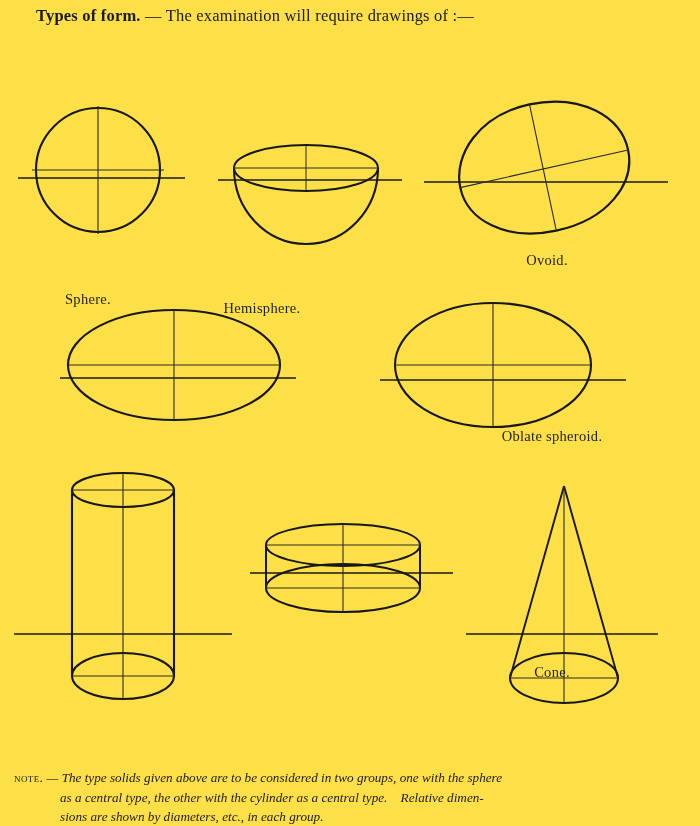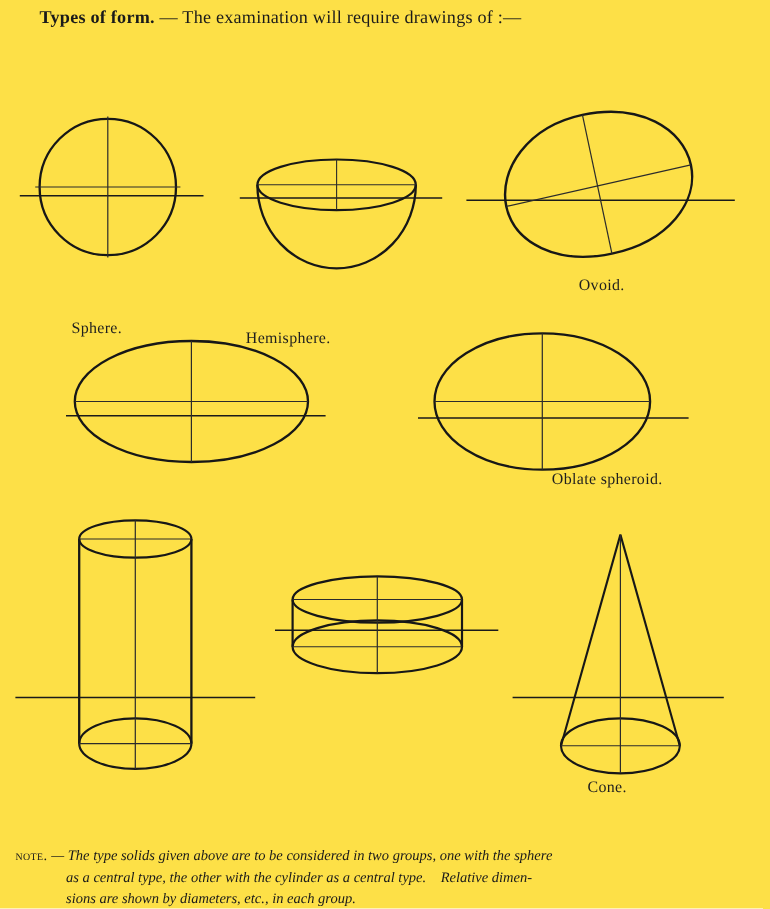--- a/index.html
+++ b/index.html
@@ -236,21 +236,21 @@
       <line x1="102" y1="8" x2="48" y2="200" stroke="#171717" stroke-width="1.9"></line>
       <line x1="102" y1="8" x2="156" y2="200" stroke="#171717" stroke-width="1.9"></line>
 
       <ellipse cx="102" cy="200" rx="54" ry="25" fill="none" stroke="#171717" stroke-width="2.0"></ellipse>
 
       <line x1="48" y1="200" x2="156" y2="200" stroke="#2b2b2b" stroke-width="1.0"></line>
 
       <line x1="102" y1="8" x2="102" y2="225" stroke="#2b2b2b" stroke-width="1.1"></line>
     </svg>
   </div>
-  <div class="caption" style="left:492px; top:708px; width:120px;">Cone.</div>
+  <div class="caption" style="left:492px; top:664px; width:120px;">Cone.</div>
 
   <div id="note">
     <span class="note-first">
       <span class="note-label">Note.</span><span> — </span><span class="note-body">The type solids given above are to be considered in two groups, one with the sphere</span>
     </span>
     <span class="note-indent note-body">as a central type, the other with the cylinder as a central type. Relative dimen-</span>
     <span class="note-indent note-body">sions are shown by diameters, etc., in each group.</span>
   </div>
 
 </div>

